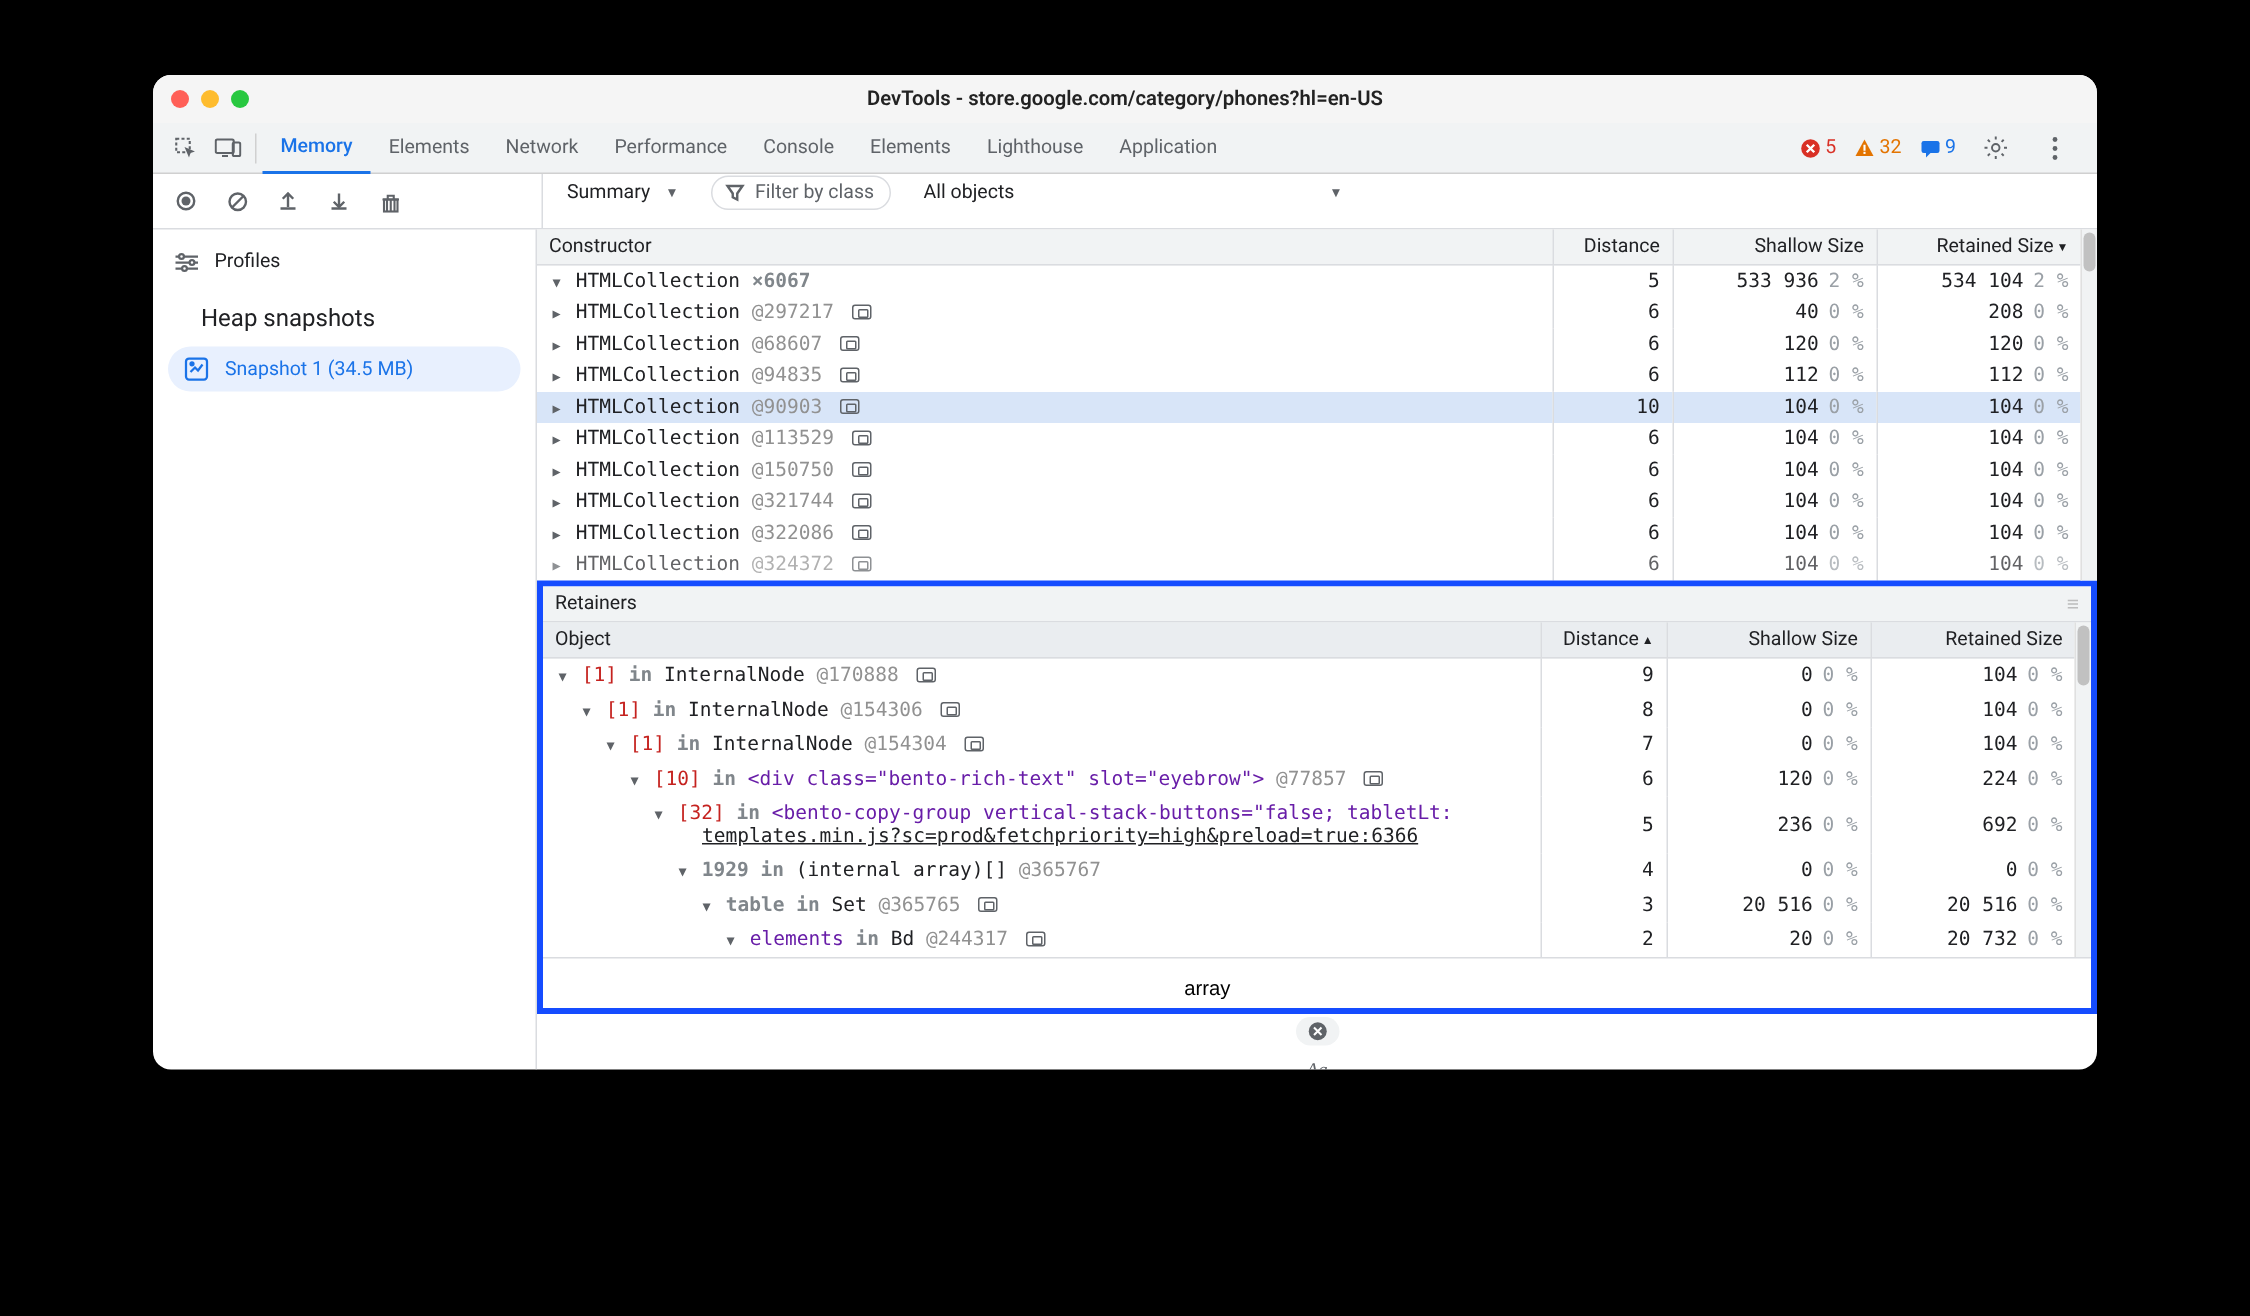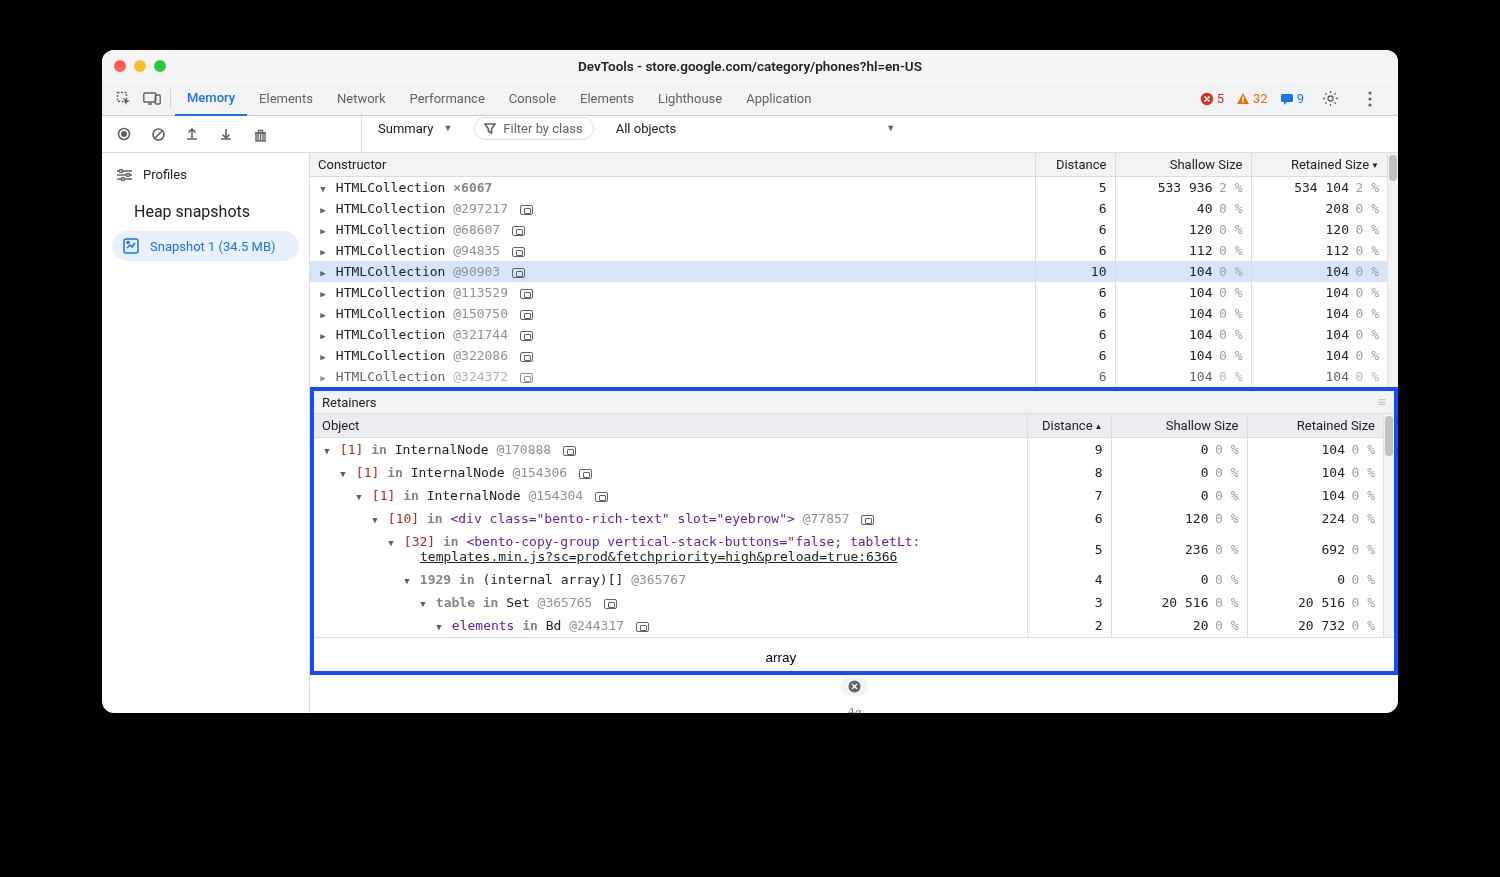--- a/index.html
+++ b/index.html
@@ -84,21 +84,21 @@
   .filter-pill {
     display:flex; align-items:center; gap:6px;
     border:1px solid #dadce0; border-radius:14px; padding:3px 10px 3px 8px;
     color:#5f6368; background:#fff;
   }
 
   .main {
     display:flex;
   }
   .sidebar {
-    width:208px; border-right:1px solid #dadce0;
+    width:256px; border-right:1px solid #dadce0;
     padding:8px 0;
     min-height:560px;
   }
   .side-head {
     display:flex; align-items:center; gap:10px; padding:6px 14px;
     color:#202124;
   }
   .side-label {
     padding:14px 32px 6px; color:#202124; font-size:16px;
   }

